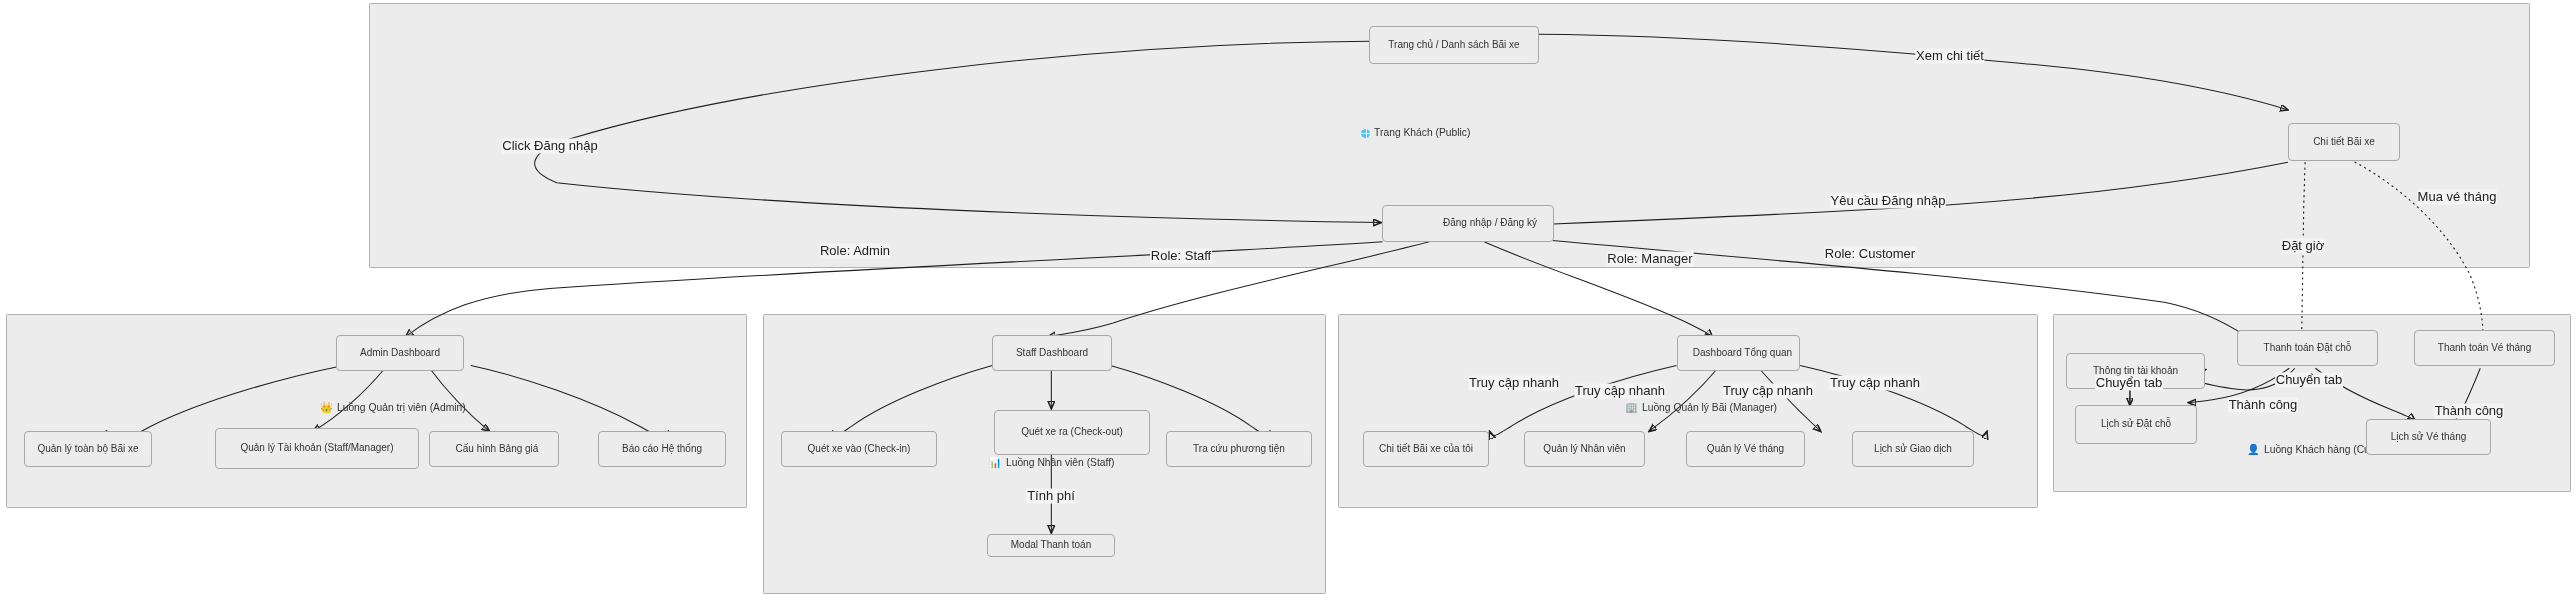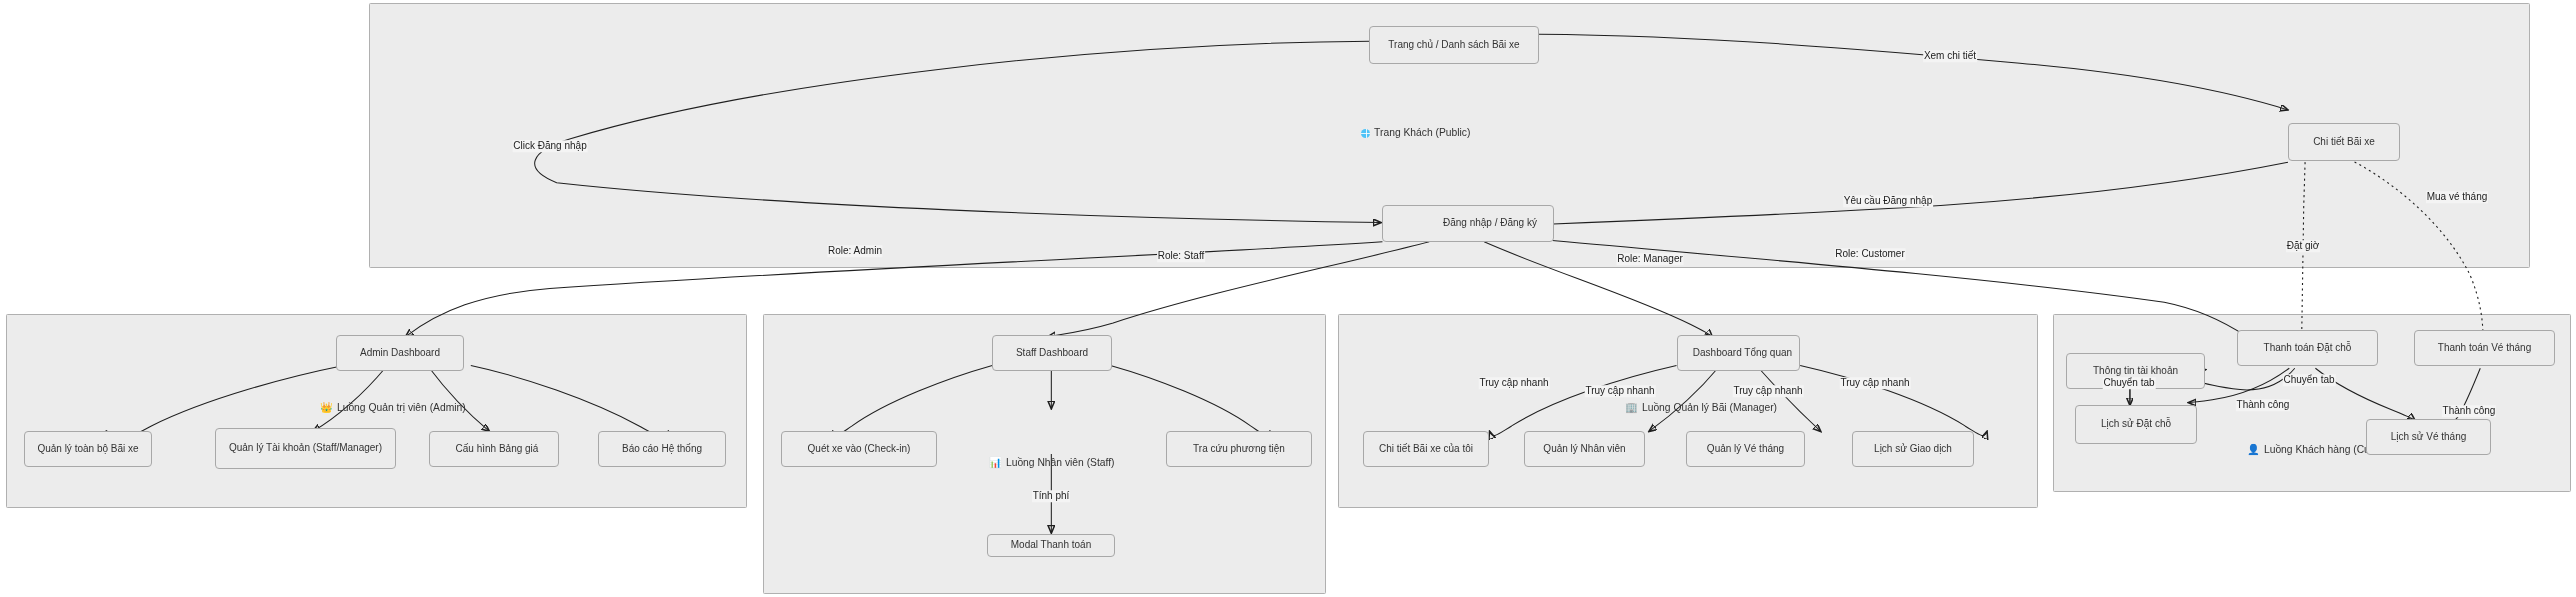--- a/index.html
+++ b/index.html
@@ -45,21 +45,21 @@
     justify-content:center;
     text-align:center;
     font-size:10px;
     color:#333333;
     padding:1.4px 4.1px;
     line-height:1.25;
   }
   
   .elabel{
     position:absolute;
-    font-size:10px;
+    font-size:13px;
     color:#222222;
     background:#f4f4f4;
     white-space:nowrap;
     line-height:1.15;
     padding:0 0.7px;
     transform:translate(-50%,-50%);
   }
   
   svg.edges{
     position:absolute;
@@ -170,26 +170,27 @@
     <span class="emoji">👤</span>
     <span>Luồng Khách hàng (Customer)</span>
   </div>
 
   <div class="node" style="left:1369px;top:26px;width:170px;height:38px;">Trang chủ / Danh sách Bãi xe</div>
   <div class="node" style="left:2288px;top:123px;width:112px;height:38px;">Chi tiết Bãi xe</div>
   <div class="node" style="left:1382px;top:205px;width:172px;height:37px;padding-left:48px;">Đăng nhập / Đăng ký</div>
 
   <div class="node" style="left:336px;top:335px;width:128px;height:36px;">Admin Dashboard</div>
   <div class="node" style="left:24px;top:431px;width:128px;height:36px;">Quản lý toàn bộ Bãi xe</div>
-  <div class="node" style="left:215px;top:428px;width:181px;height:41px;">Quản lý Tài khoản (Staff/Manager)</div>
+  <div class="node" style="left:215px;top:428px;width:204px;height:41px;">Quản lý Tài khoản (Staff/Manager)</div>
   <div class="node" style="left:429px;top:431px;width:130px;height:36px;padding-left:10px;">Cấu hình Bảng giá</div>
   <div class="node" style="left:598px;top:431px;width:128px;height:36px;">Báo cáo Hệ thống</div>
 
   <div class="node" style="left:992px;top:335px;width:120px;height:36px;">Staff Dashboard</div>
   <div class="node" style="left:781px;top:431px;width:156px;height:36px;">Quét xe vào (Check-in)</div>
+  <div class="node" style="left:994px;top:410px;width:156px;height:45px;">Quét xe ra (Check-out)</div>
   <div class="node" style="left:1166px;top:431px;width:146px;height:36px;">Tra cứu phương tiện</div>
   <div class="node" style="left:987px;top:534px;width:128px;height:23px;">Modal Thanh toán</div>
 
   <div class="node" style="left:1677px;top:335px;width:123px;height:36px;padding-left:12px;">Dashboard Tổng quan</div>
   <div class="node" style="left:1363px;top:431px;width:126px;height:36px;">Chi tiết Bãi xe của tôi</div>
   <div class="node" style="left:1524px;top:431px;width:121px;height:36px;">Quản lý Nhân viên</div>
   <div class="node" style="left:1686px;top:431px;width:119px;height:36px;">Quản lý Vé tháng</div>
   <div class="node" style="left:1852px;top:431px;width:122px;height:36px;">Lịch sử Giao dịch</div>
 
   <div class="node" style="left:2066px;top:330px;width:139px;height:36px;margin-top:23px;">Thông tin tài khoản</div>

